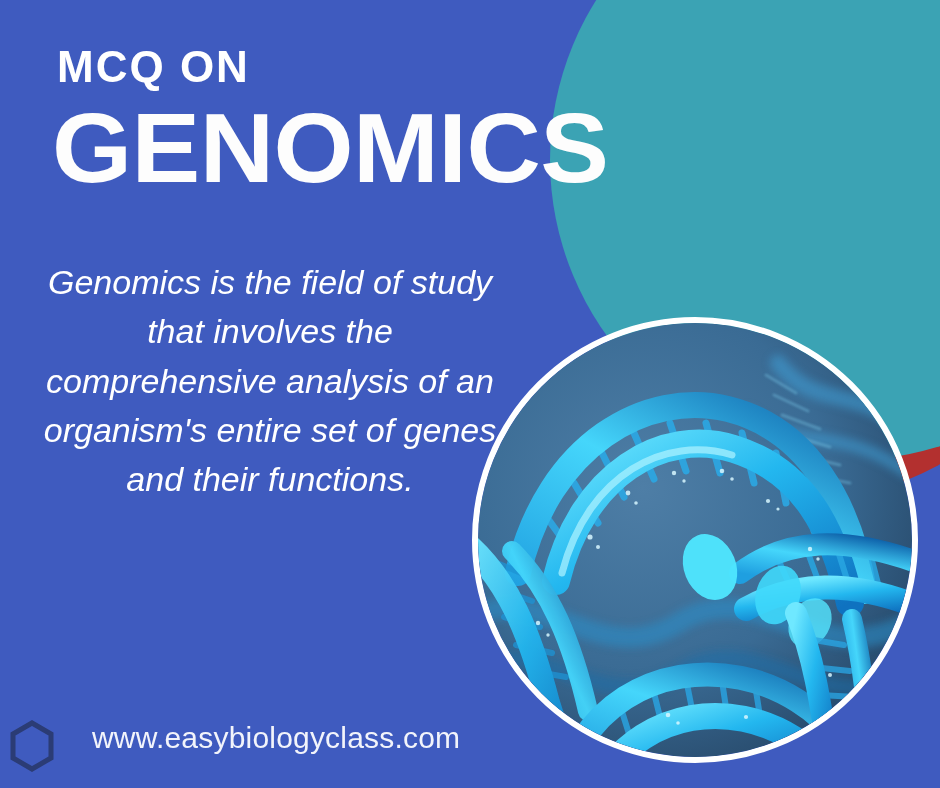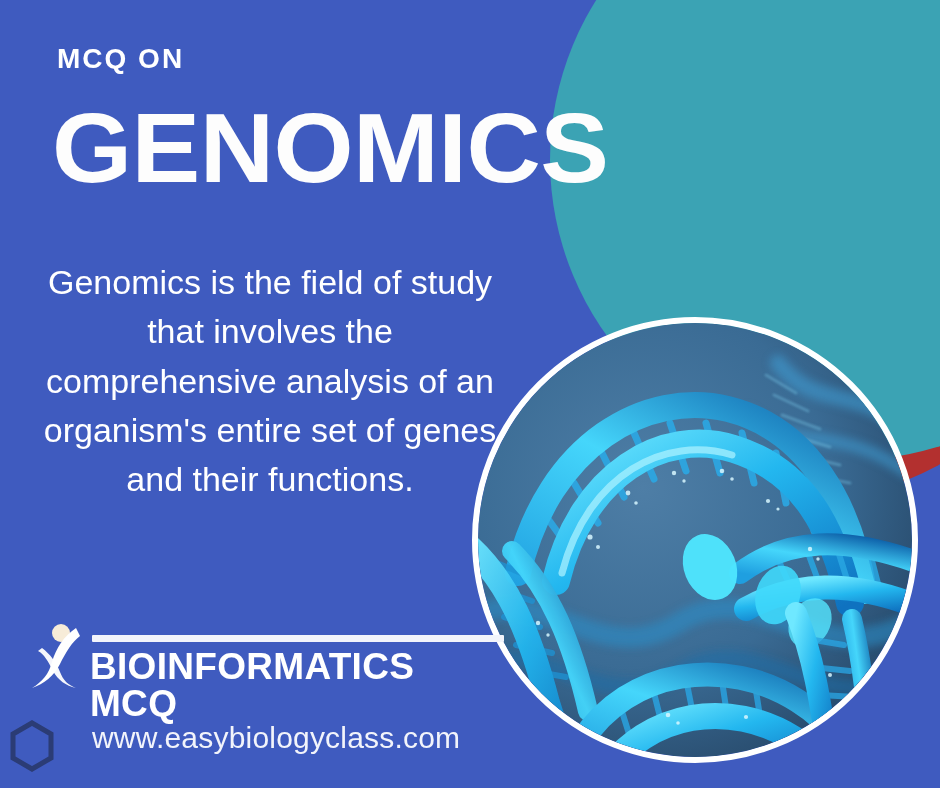--- a/index.html
+++ b/index.html
@@ -11,35 +11,35 @@
     position:relative;
   }
   .stage { position:absolute; inset:0; width:940px; height:788px; overflow:hidden; }
 
   
   .deco { position:absolute; top:0; right:0; width:460px; height:560px; overflow:hidden; pointer-events:none; }
 
   
   .kicker{
     position:absolute; left:57px; top:45px;
-    font-size:28px; font-weight:bold; color:#ffffff;
+    font-size:44px; font-weight:bold; color:#ffffff;
     letter-spacing:2.0px; line-height:1;
   }
   .title{
     position:absolute; left:52px; top:98px;
     font-size:99px; font-weight:bold; color:#fdfdfd;
     letter-spacing:-0.5px; line-height:1;
     transform:scaleX(1.04); transform-origin:left top;
   }
 
   
   .blurb{
     position:absolute; left:40px; top:258px;
     width:460px;
-    font-size:34px; font-weight:500;
+    font-size:34px; font-style:italic; font-weight:500;
     color:#ffffff; text-align:center; line-height:1.45;
   }
 
   
   .brand-row{ position:absolute; left:30px; top:620px; width:460px; height:72px; }
   .brand-logo{ position:absolute; left:0px; top:2px; width:56px; height:68px; }
   .brand-rule{
     position:absolute; left:62px; top:15px;
     width:412px; height:7px; background:#f2f4fb; border-radius:1px;
   }
@@ -239,33 +239,20 @@
         </g>
       </g>
     </svg>
   </div>
 
   <div class="kicker">MCQ ON</div>
   <div class="title">GENOMICS</div>
 
   <div class="blurb">Genomics is the field of study that involves the comprehensive analysis of an organism's entire set of genes and their functions.</div>
 
-  <div class="brand-row">
-    <div class="brand-logo">
-      <svg width="56" height="68" viewBox="0 0 56 68">
-        <circle cx="31" cy="11" r="9" fill="#f7ecd8"></circle>
-        <path d="M46 6 C 34 14, 26 26, 22 40 C 19 52, 12 60, 2 66
-                 C 14 62, 24 54, 30 42 C 36 30, 42 20, 50 14 Z" fill="#ffffff"></path>
-        <path d="M12 26 C 20 32, 26 40, 30 50 C 33 58, 38 63, 46 66
-                 C 36 64, 28 58, 23 49 C 18 39, 14 32, 8 29 Z" fill="#ffffff" opacity="0.95"></path>
-      </svg>
-    </div>
-    <div class="brand-rule"></div>
-    <div class="brand-name">BIOINFORMATICS MCQ</div>
-  </div>
 
   <div class="corner-ring">
     <svg width="56" height="56" viewBox="0 0 56 56">
       <polygon points="28,5 47,16 47,40 28,51 9,40 9,16" fill="none" stroke="#2b3c75" stroke-width="5"></polygon>
     </svg>
   </div>
 
   <div class="site-url">www.easybiologyclass.com</div>
 
 </div>

